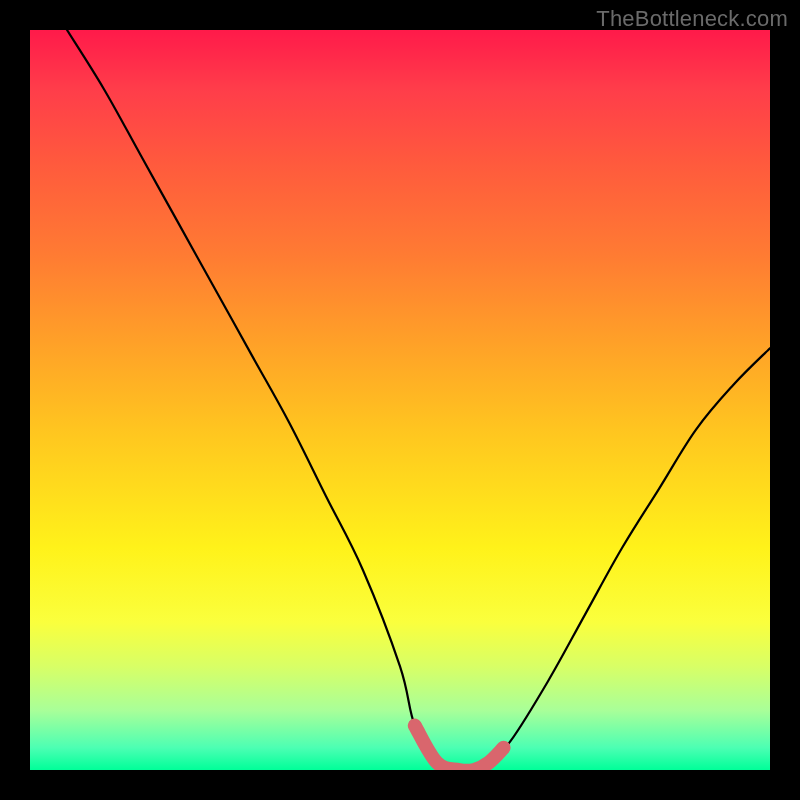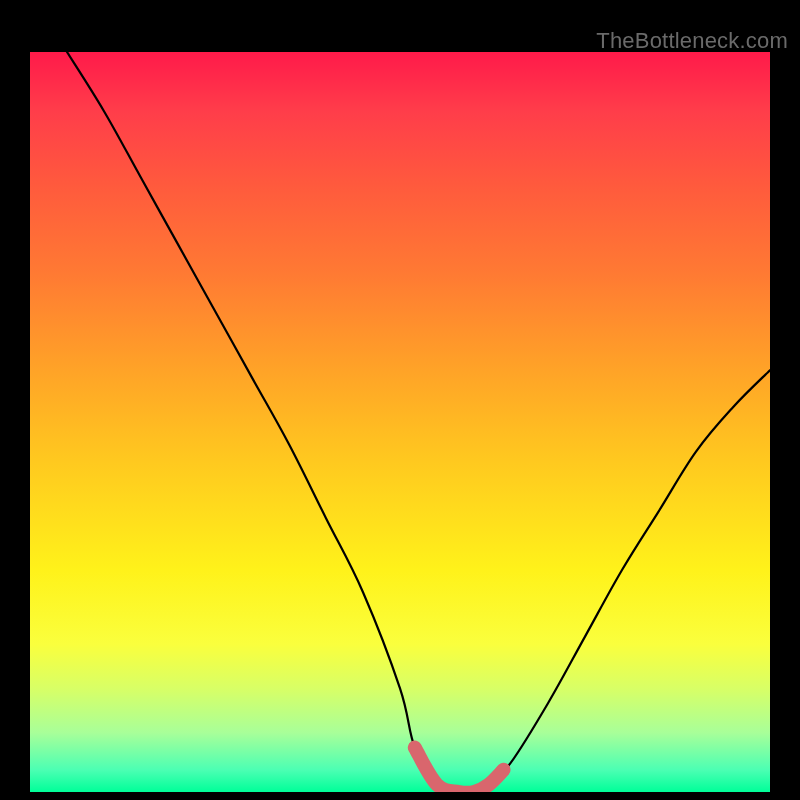--- a/index.html
+++ b/index.html
@@ -11,21 +11,20 @@
     overflow: hidden;
     font-family: Arial, Helvetica, sans-serif;
   }
   .frame {
     position: absolute;
     left: 0;
     top: 0;
     width: 800px;
     height: 564px;
     background: #000;
-    margin-top: 22px;
   }
   .plot-area {
     position: absolute;
     left: 30px;
     top: 30px;
     width: 740px;
     height: 740px;
     background: linear-gradient(to bottom,
       #ff1a4a 0%,
       #ff3d4a 8%,

